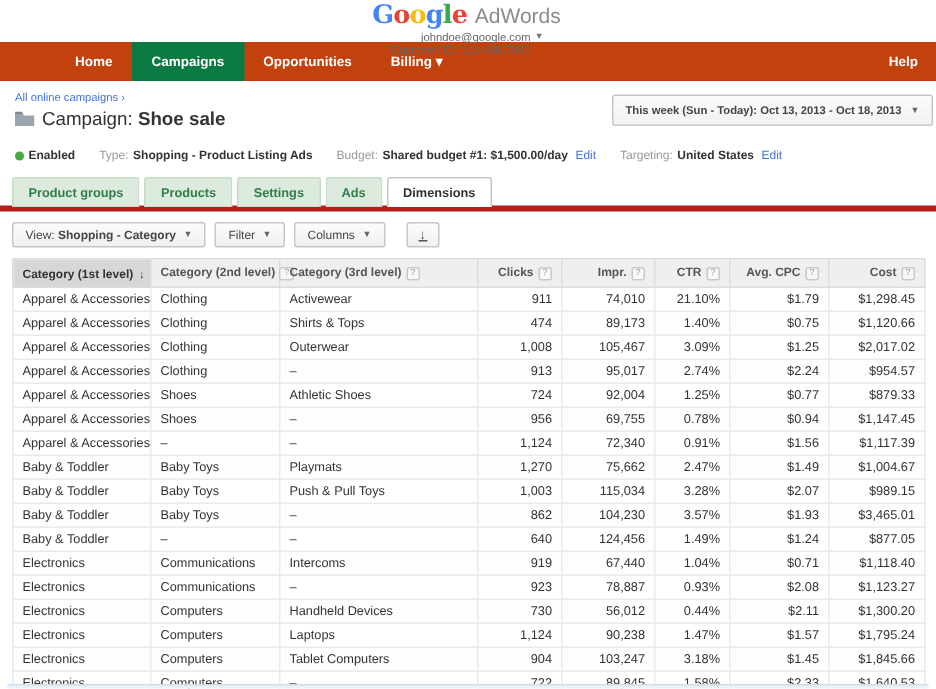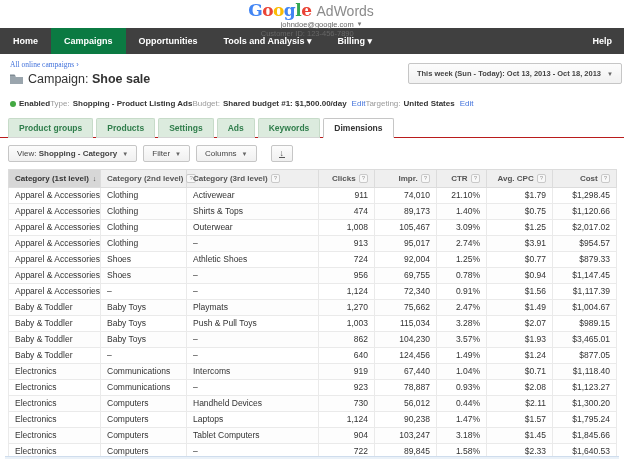--- a/index.html
+++ b/index.html
@@ -10,48 +10,48 @@
   .top-bar { height:28px; display:flex; justify-content:space-between; align-items:center;
     padding:0 10px 0 8px; background:#fff;flex-direction:column; }
   .logo { display:flex; align-items:baseline; }
   .logo .g-word { font-family:"DejaVu Serif", serif; font-size:17px; font-weight:bold; letter-spacing:-0.5px; }
   .logo .product { font-size:14px; color:#8b8b8b; margin-left:5px; font-family:"Liberation Sans",sans-serif; }
   .account { display:flex; align-items:flex-start; gap:4px; }
   .account-text { text-align:right; font-size:7.5px; line-height:9px; color:#666; }
   .account-caret { font-size:7px; color:#777; cursor:pointer; }
 
   
-  .nav { height:26px; background:#404040; display:flex; align-items:stretch; }
+  .nav { height:26px; background:#c2410c; display:flex; align-items:stretch;padding-left:37px; }
   .nav-item { color:#fff; font-size:9px; font-weight:bold; line-height:26px; padding:0 13px; cursor:pointer; white-space:nowrap; }
   .nav-item.active { background:#0b7a42; }
   .nav-spacer { flex:1; }
   .nav-help { color:#fff; font-size:9px; font-weight:bold; line-height:26px; padding:0 12px; cursor:pointer; }
 
   
   .crumb-row { margin:6px 10px 0 10px; font-size:7.5px; }
-  .crumb-link { color:#4272db; text-decoration:none; cursor:pointer;font-family:Liberation Serif, serif; }
+  .crumb-link { color:#4272db; text-decoration:none; cursor:pointer; }
   .crumb-sep { color:#4272db; }
   .title-row { display:flex; align-items:center; gap:5px; margin:3px 10px 13px 10px; }
   .title-text { font-size:12.5px; color:#333; }
   .title-text b { font-weight:bold; }
 
   .date-btn { position:absolute; top:63px; right:2px; border:1px solid #c6c6c6; border-radius:2px;
     background:linear-gradient(#fcfcfc,#f1f1f1); font-size:7.5px; font-weight:bold; color:#444;
     padding:5px 8px; cursor:pointer; display:flex; align-items:center; gap:6px; }
   .caret { font-size:6px; color:#666; }
 
   
-  .status-row { display:flex; align-items:center; margin:13px 10px 0 10px; font-size:8px; color:#999; white-space:nowrap; }
+  .status-row { display:flex; align-items:center; gap:16px; margin:13px 10px 0 10px; font-size:8px; color:#999; white-space:nowrap; }
   .status-seg { display:flex; align-items:center; gap:3px; }
   .dot { width:6px; height:6px; border-radius:50%; background:#43a942; display:inline-block; }
   .status-strong { color:#333; font-weight:bold; }
   .edit-link { color:#4272db; cursor:pointer; margin-left:2px; }
 
   
-  .tabs { margin-top:10px; padding-left:8px; border-bottom:1px solid #b91c1c; display:flex; }
+  .tabs { margin-top:10px; padding-left:8px; border-bottom:4px solid #b91c1c; display:flex; }
   .tab { font-size:8.5px; font-weight:bold; color:#2f7d4b; background:#dcebde; border:1px solid #c7dbc9;
     border-bottom:1px solid #d5d5d5; border-radius:2px 2px 0 0; padding:4px 10px; margin-right:3px;
     margin-bottom:-1px; cursor:pointer; }
   .tab.active { background:#fff; color:#333; border-color:#c6c6c6; border-bottom-color:#fff; }
 
   
   .toolbar { display:flex; align-items:center; gap:6px; padding:7px 8px 6px 8px; }
   .tool-btn { border:1px solid #c6c6c6; border-radius:2px; background:linear-gradient(#fcfcfc,#f0f0f0);
     font-size:8px; color:#444; padding:3px 8px; cursor:pointer; display:flex; align-items:center; gap:5px; }
   .tool-btn b { font-weight:bold; }
@@ -91,21 +91,20 @@
       <div>Customer ID: 123-456-7890</div>
     </div>
     <span class="account-caret">▾</span>
   </div>
 </div>
 
 <div class="nav" id="nav-items">
   <div class="nav-item">Home</div>
     <div class="nav-item active">Campaigns</div>
     <div class="nav-item">Opportunities</div>
-    <div class="nav-item">Tools and Analysis ▾</div>
     <div class="nav-item">Billing ▾</div>
     <div class="nav-spacer"></div>
   <div class="nav-help">Help</div>
 </div>
 
 <div class="crumb-row">
   <span class="crumb-link">All online campaigns</span>
   <span class="crumb-sep">›</span>
 </div>
 
@@ -144,21 +143,20 @@
     <span class="status-strong">United States</span>
     <span class="edit-link">Edit</span>
   </span>
 </div>
 
 <div class="tabs" id="tabs">
     <div class="tab">Product groups</div>
     <div class="tab">Products</div>
     <div class="tab">Settings</div>
     <div class="tab">Ads</div>
-    <div class="tab">Keywords</div>
     <div class="tab active">Dimensions</div>
   </div>
 
 <div class="toolbar">
   <div class="tool-btn">
     <span><span>View:</span>
     <b>Shopping - Category</b></span>
     <span class="caret">▼</span>
   </div>
   <div class="tool-btn">
@@ -228,21 +226,21 @@
         <td class="num">$1.25</td>
         <td class="num">$2,017.02</td>
       </tr>
       <tr>
         <td>Apparel &amp; Accessories</td>
         <td>Clothing</td>
         <td>–</td>
         <td class="num">913</td>
         <td class="num">95,017</td>
         <td class="num">2.74%</td>
-        <td class="num">$3.91</td>
+        <td class="num">$2.24</td>
         <td class="num">$954.57</td>
       </tr>
       <tr>
         <td>Apparel &amp; Accessories</td>
         <td>Shoes</td>
         <td>Athletic Shoes</td>
         <td class="num">724</td>
         <td class="num">92,004</td>
         <td class="num">1.25%</td>
         <td class="num">$0.77</td>

